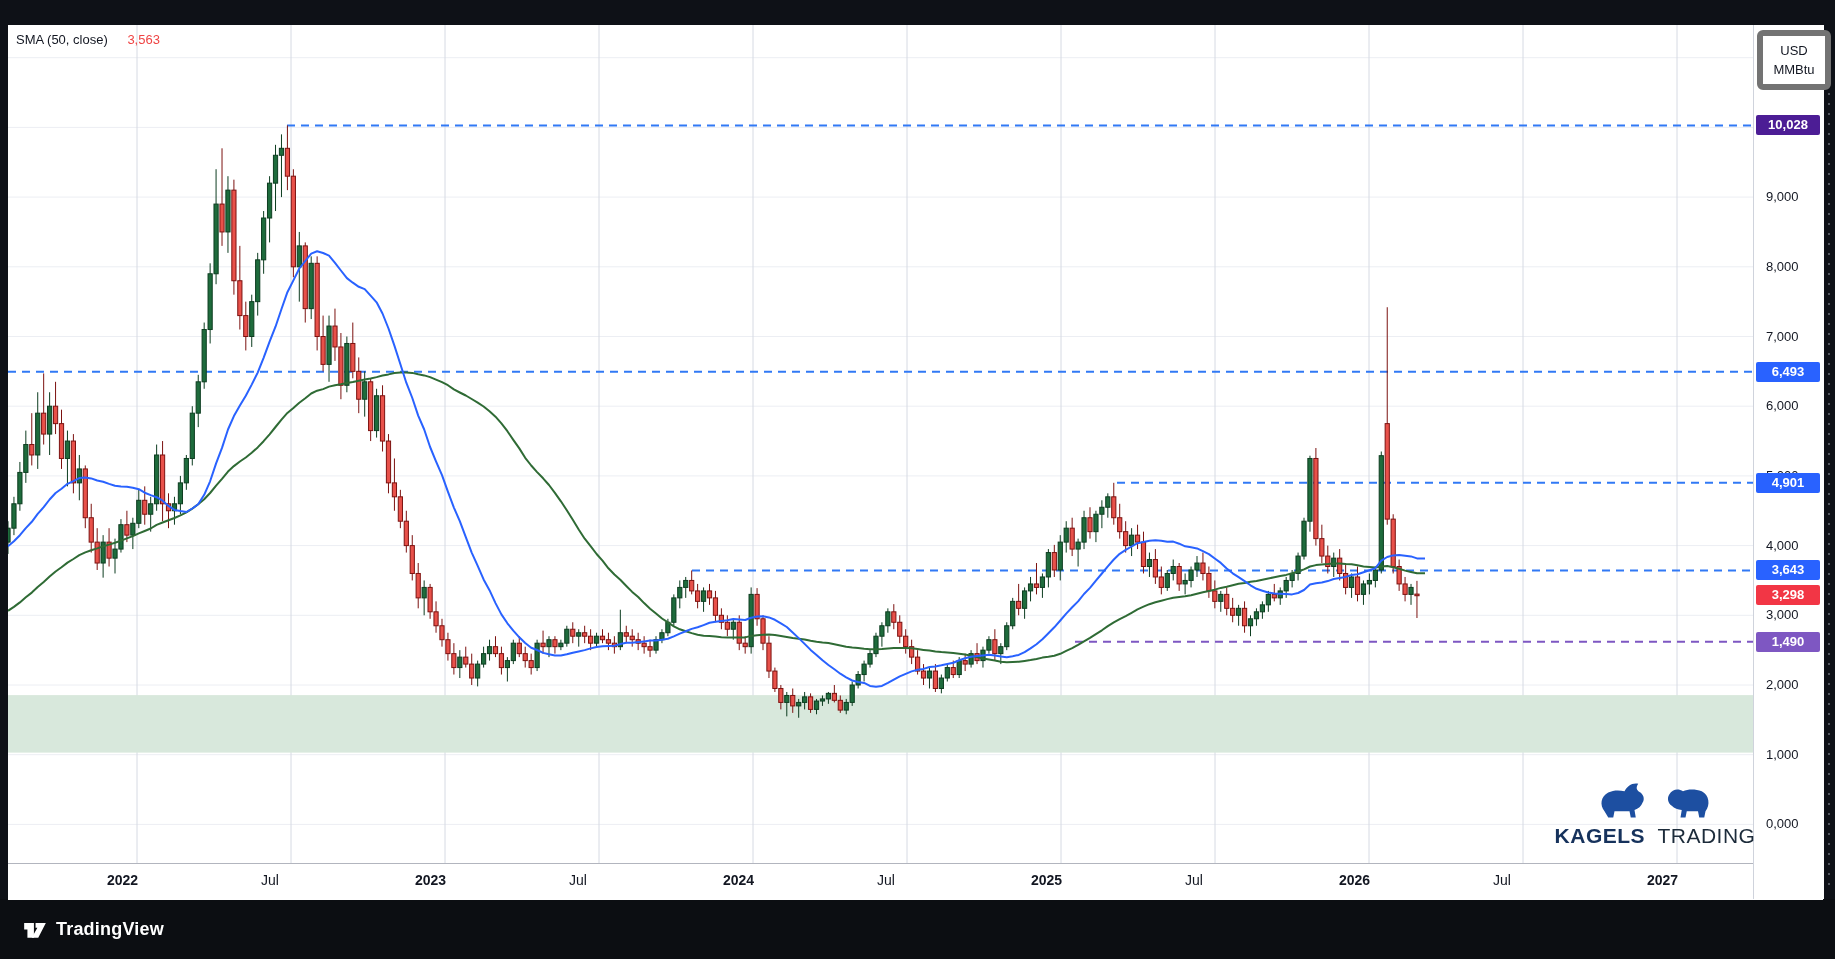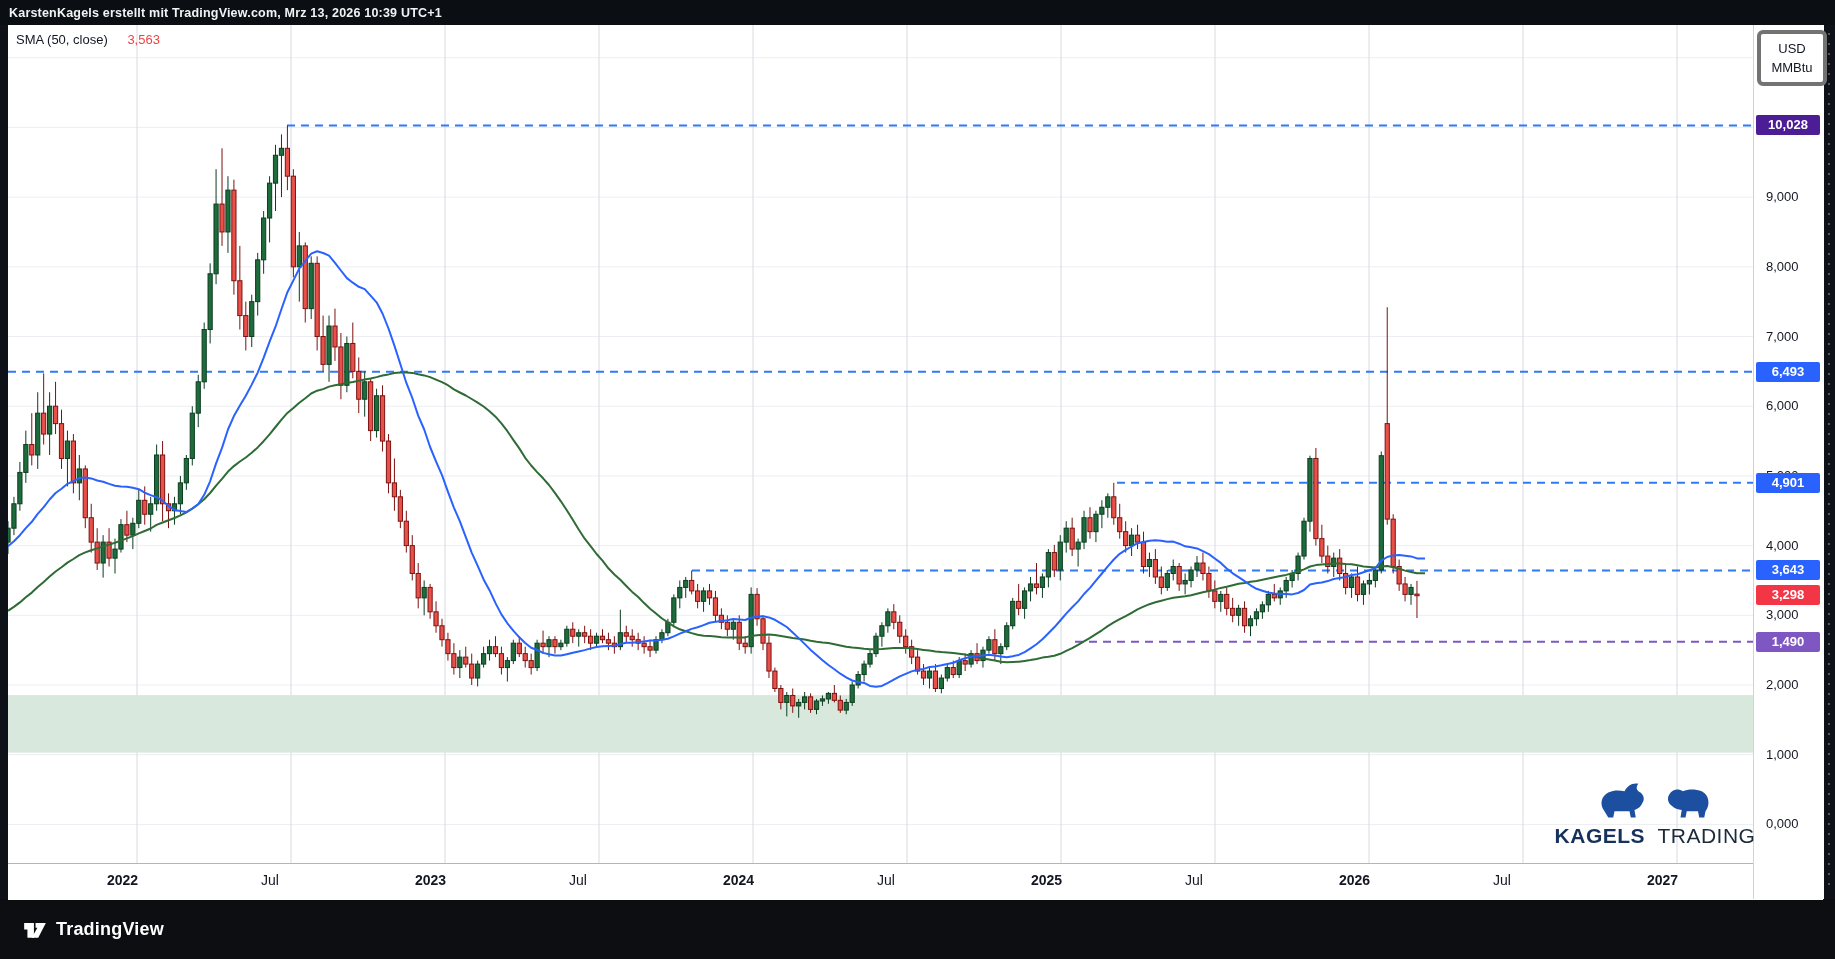--- a/index.html
+++ b/index.html
@@ -20,21 +20,21 @@
   .v-blue{color:#2962ff;margin-left:8px;}
   .v-green{color:#ef4444;margin-left:16px;}
   
   .price-axis{position:absolute;left:1753px;top:25px;width:70px;height:874px;background:#ffffff;
               border-left:1px solid #cfd3dc;z-index:4;}
   .tick{position:absolute;left:12px;font-size:13px;color:#131722;height:16px;line-height:16px;}
   .lvl{position:absolute;left:2px;width:64px;height:20px;line-height:20px;border-radius:2px;
        color:#fff;font-size:13px;font-weight:700;text-align:center;}
   
   .unitbox{position:absolute;left:1757px;top:30px;width:62px;height:48px;background:#fff;
-           border:4px solid #737373;border-radius:6px;z-index:6;display:flex;flex-direction:column;
+           border:6px solid #737373;border-radius:6px;z-index:6;display:flex;flex-direction:column;
            align-items:center;justify-content:center;gap:4px;font-size:13px;color:#131722;}
   
   .time-axis{position:absolute;left:8px;top:863px;width:1815px;height:36px;background:#fff;
              border-top:1px solid #b2b5be;z-index:3;}
   .tlabel{position:absolute;top:8px;width:60px;margin-left:-30px;font-size:14px;color:#131722;}
   .tlabel.bold{font-weight:700;}
   
   .left-strip{position:absolute;left:0;top:25px;width:8px;height:874px;background:#0e1117;}
   .right-strip{position:absolute;left:1823px;top:25px;width:12px;height:874px;background:#0e1117;}
   .right-strip .dots{position:absolute;left:5px;top:8px;width:2px;height:858px;
@@ -50,23 +50,20 @@
   .watermark .brand{font-size:21px;color:#16325c;letter-spacing:.5px;margin-top:2px;}
   .watermark .brand .b1{font-weight:800;}
   .watermark .brand .b2{font-weight:400;margin-left:6px;color:#1c2b3a;}
   svg{display:block;}
 </style>
 </head>
 <body>
 
 <div class="stage">
 
-  <div class="topbar">
-    <span>KarstenKagels erstellt mit TradingView.com, Mrz 13, 2026 10:39 UTC+1</span>
-  </div>
 
   <div class="chart-panel">
     <svg id="chart-svg" width="1745" height="838" viewBox="8 25 1745 838">
         <g>
           <line x1="8" x2="1753" y1="824.4" y2="824.4" stroke="#eceef3" stroke-width="1"></line>
           <line x1="8" x2="1753" y1="754.7" y2="754.7" stroke="#eceef3" stroke-width="1"></line>
           <line x1="8" x2="1753" y1="685" y2="685" stroke="#eceef3" stroke-width="1"></line>
           <line x1="8" x2="1753" y1="615.3" y2="615.3" stroke="#eceef3" stroke-width="1"></line>
           <line x1="8" x2="1753" y1="545.6" y2="545.6" stroke="#eceef3" stroke-width="1"></line>
           <line x1="8" x2="1753" y1="475.9" y2="475.9" stroke="#eceef3" stroke-width="1"></line>

